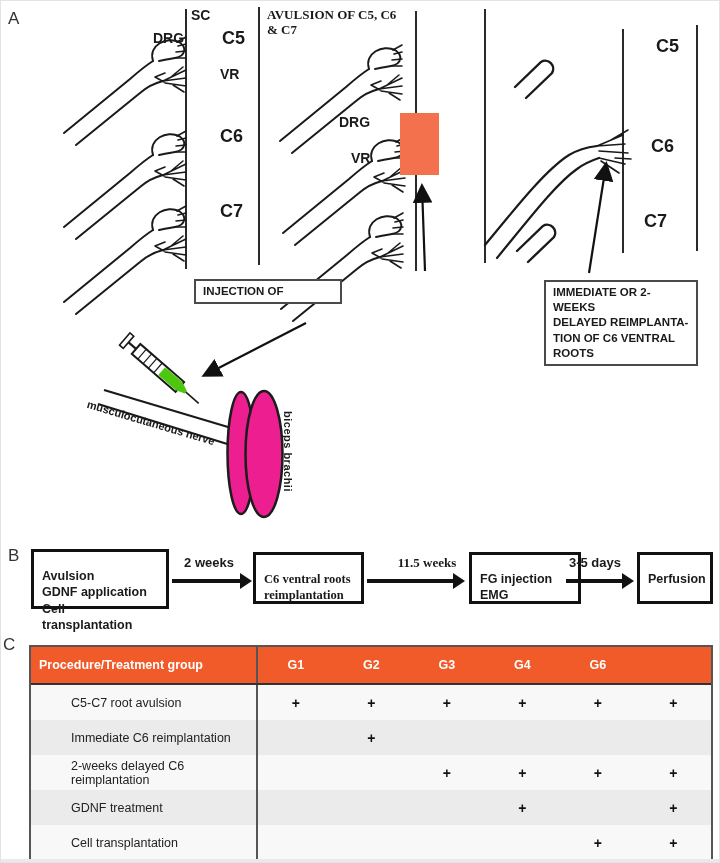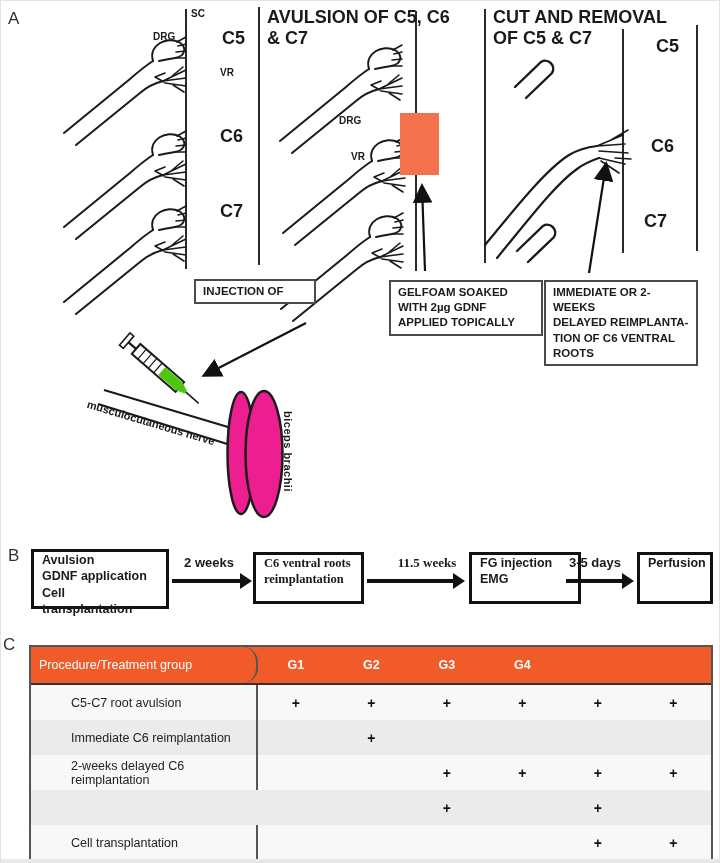--- a/index.html
+++ b/index.html
@@ -2,53 +2,53 @@
 <html><head>
 <meta charset="utf-8">
 <style>
   html,body{margin:0;padding:0;background:#fff;}
   .fig{
     position:relative;width:720px;height:863px;background:#ffffff;overflow:hidden;
     font-family:"Liberation Sans",sans-serif;color:#1a1a1a;border:1px solid #e3e3e3;box-sizing:border-box;
   }
   .abs{position:absolute;}
   .t{position:absolute;font-weight:bold;color:#1a1a1a;white-space:nowrap;line-height:1.1;}
-  .t.small{font-size:10px;}
+  .t.small{font-size:14px;}
   .t.big{font-size:18px;font-weight:800;}
-  .t.title{font-size:18px;line-height:1.18;}
+  .t.title{font-size:13px;line-height:1.18;font-family:Liberation Serif, serif;}
   .panel-letter{position:absolute;font-size:17px;color:#333;font-weight:normal;}
   .note-box{
     position:absolute;border:2px solid #4a4a4a;background:#fff;
     font-size:11.5px;font-weight:bold;line-height:1.32;padding:3px 7px;box-sizing:border-box;
   }
   .note-box .ln{display:block;}
   .rot-nerve{transform:rotate(16.5deg);transform-origin:left top;font-size:11px;}
   .rot-muscle{writing-mode:vertical-rl;font-size:11px;letter-spacing:.5px;}
   
   .step-box{
     position:absolute;border:3px solid #111;background:#fff;box-sizing:border-box;
-    font-size:12.5px;font-weight:bold;line-height:1.3;padding:0 8px;
+    font-size:12.5px;font-weight:bold;line-height:1.3;padding:16px 8px;
   }
   .step-box .ln{display:block;}
   .arrow-shaft{position:absolute;height:4px;background:#111;}
   .arrow-head{position:absolute;width:0;height:0;border-top:8px solid transparent;border-bottom:8px solid transparent;border-left:12px solid #111;}
   .interval-label{position:absolute;text-align:center;font-weight:bold;font-size:13px;}
   
   .ctable{
     position:absolute;left:28px;top:644px;width:684px;box-sizing:border-box;
     border:2px solid #555;border-bottom:3px solid #3a3a3a;background:#fff;
   }
   .crow{display:grid;grid-template-columns:227px repeat(6,1fr);}
   .crow.header{background:#f15a29;color:#fff;height:36px;border-bottom:2px solid #333;}
   .crow.body{height:35px;}
   .crow.body:nth-child(odd){background:#ebebeb;}
   .crow.body:nth-child(even){background:#f8f8f8;}
   .cell{display:flex;align-items:center;box-sizing:border-box;}
   .cell.first{padding-left:8px;border-right:2px solid #555;font-size:12.5px;}
-  .crow.header .cell.first{font-weight:normal;border-radius:15px;}
+  .crow.header .cell.first{font-weight:bold;}
   .crow.body .cell.first{color:#222;padding-left:40px;}
   .cell.g{justify-content:center;font-weight:bold;font-size:12.5px;}
   .crow.body .cell.g{font-size:14px;color:#111;}
   .bottom-strip{position:absolute;left:0;top:858px;width:720px;height:5px;background:#e9e9e9;}
 </style>
 </head>
 <body>
 
 <div class="fig">
 
@@ -139,35 +139,26 @@
   <div class="t big" style="left:219px;top:126px;">C6</div>
   <div class="t big" style="left:219px;top:201px;">C7</div>
 
   <div class="t title" style="left:266px;top:6px;">
     <span class="abs-line" style="display:block">AVULSION OF C5, C6</span>
     <span class="abs-line" style="display:block">&amp; C7</span>
   </div>
   <div class="t small" style="left:338px;top:114px;">DRG</div>
   <div class="t small" style="left:350px;top:150px;">VR</div>
 
-  <div class="t title" style="left:492px;top:6px;">
-    <span style="display:block">CUT AND REMOVAL</span>
-    <span style="display:block">OF C5 &amp; C7</span>
-  </div>
   <div class="t big" style="left:655px;top:36px;">C5</div>
   <div class="t big" style="left:650px;top:136px;">C6</div>
   <div class="t big" style="left:643px;top:211px;">C7</div>
 
-  <div class="note-box" style="left:193px;top:278px;width:122px;">
+  <div class="note-box" style="left:193px;top:278px;width:148px;">
     <span class="ln">INJECTION OF</span>
-  </div>
-  <div class="note-box" style="left:388px;top:279px;width:154px;">
-    <span class="ln">GELFOAM SOAKED</span>
-    <span class="ln">WITH 2µg GDNF</span>
-    <span class="ln">APPLIED TOPICALLY</span>
   </div>
   <div class="note-box" style="left:543px;top:279px;width:154px;">
     <span class="ln">IMMEDIATE OR 2-WEEKS</span>
     <span class="ln">DELAYED REIMPLANTA-</span>
     <span class="ln">TION OF C6 VENTRAL</span>
     <span class="ln">ROOTS</span>
   </div>
 
   <div class="t rot-nerve" style="left:88px;top:397px;width:170px;">musculocutaneous nerve</div>
   <div class="t rot-muscle" style="left:281px;top:410px;height:90px;">biceps brachii</div>
@@ -208,20 +199,21 @@
 
   <div class="panel-letter" style="left:2px;top:634px;">C</div>
 
   <div class="ctable">
     <div class="crow header">
       <div class="cell first">Procedure/Treatment group</div>
       <div class="cell g">G1</div>
       <div class="cell g">G2</div>
       <div class="cell g">G3</div>
       <div class="cell g">G4</div>
+      <div class="cell g">G6</div>
     </div>
 
     <div class="crow body">
       <div class="cell first">C5-C7 root avulsion</div>
       <div class="cell g">+</div>
       <div class="cell g">+</div>
       <div class="cell g">+</div>
       <div class="cell g">+</div>
       <div class="cell g">+</div>
       <div class="cell g">+</div>
@@ -241,20 +233,21 @@
       <div class="cell first">2-weeks delayed C6 reimplantation</div>
       <div class="cell g"></div>
       <div class="cell g"></div>
       <div class="cell g">+</div>
       <div class="cell g">+</div>
       <div class="cell g">+</div>
       <div class="cell g">+</div>
     </div>
 
     <div class="crow body">
+      <div class="cell first">GDNF treatment</div>
       <div class="cell g"></div>
       <div class="cell g"></div>
       <div class="cell g"></div>
       <div class="cell g">+</div>
       <div class="cell g"></div>
       <div class="cell g">+</div>
     </div>
 
     <div class="crow body">
       <div class="cell first">Cell transplantation</div>

